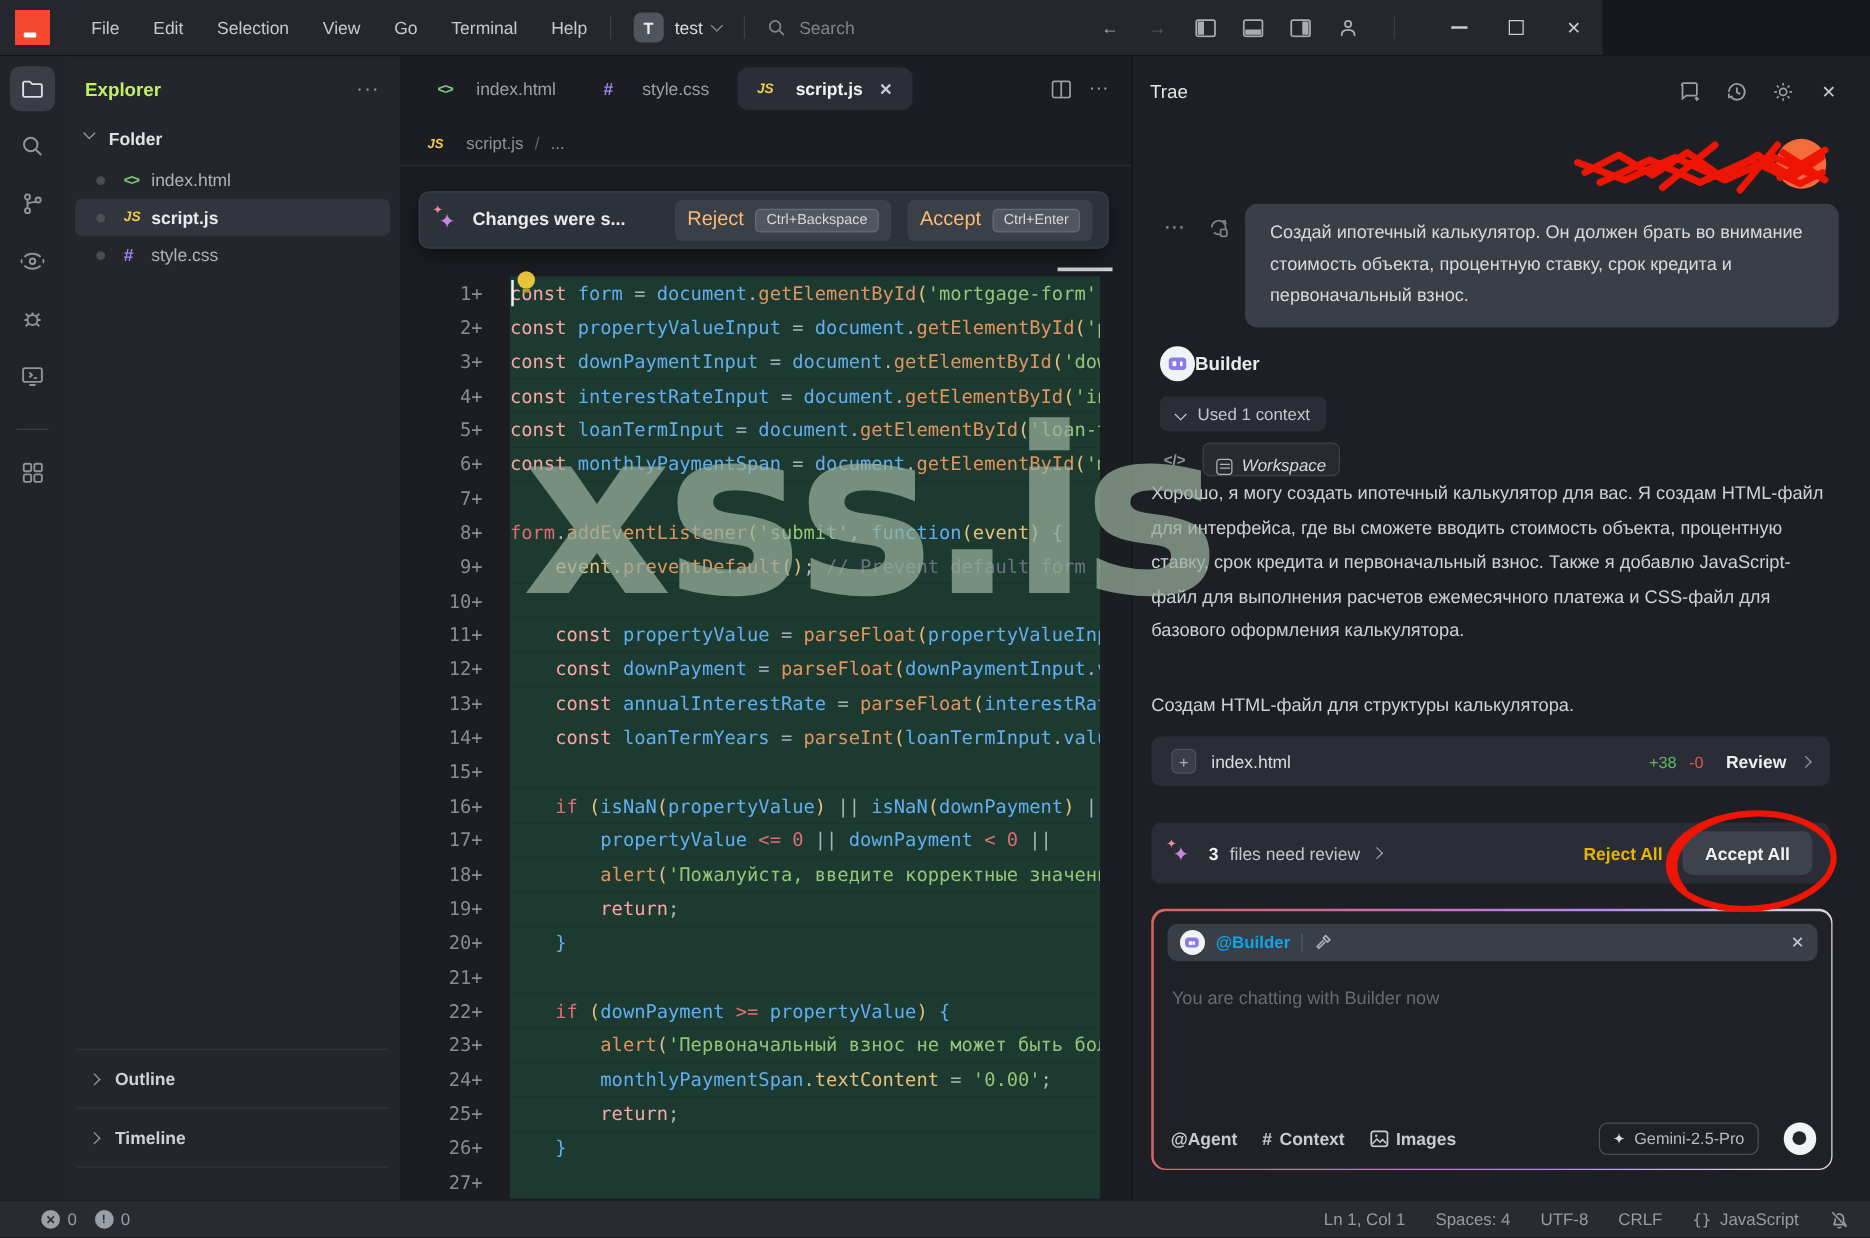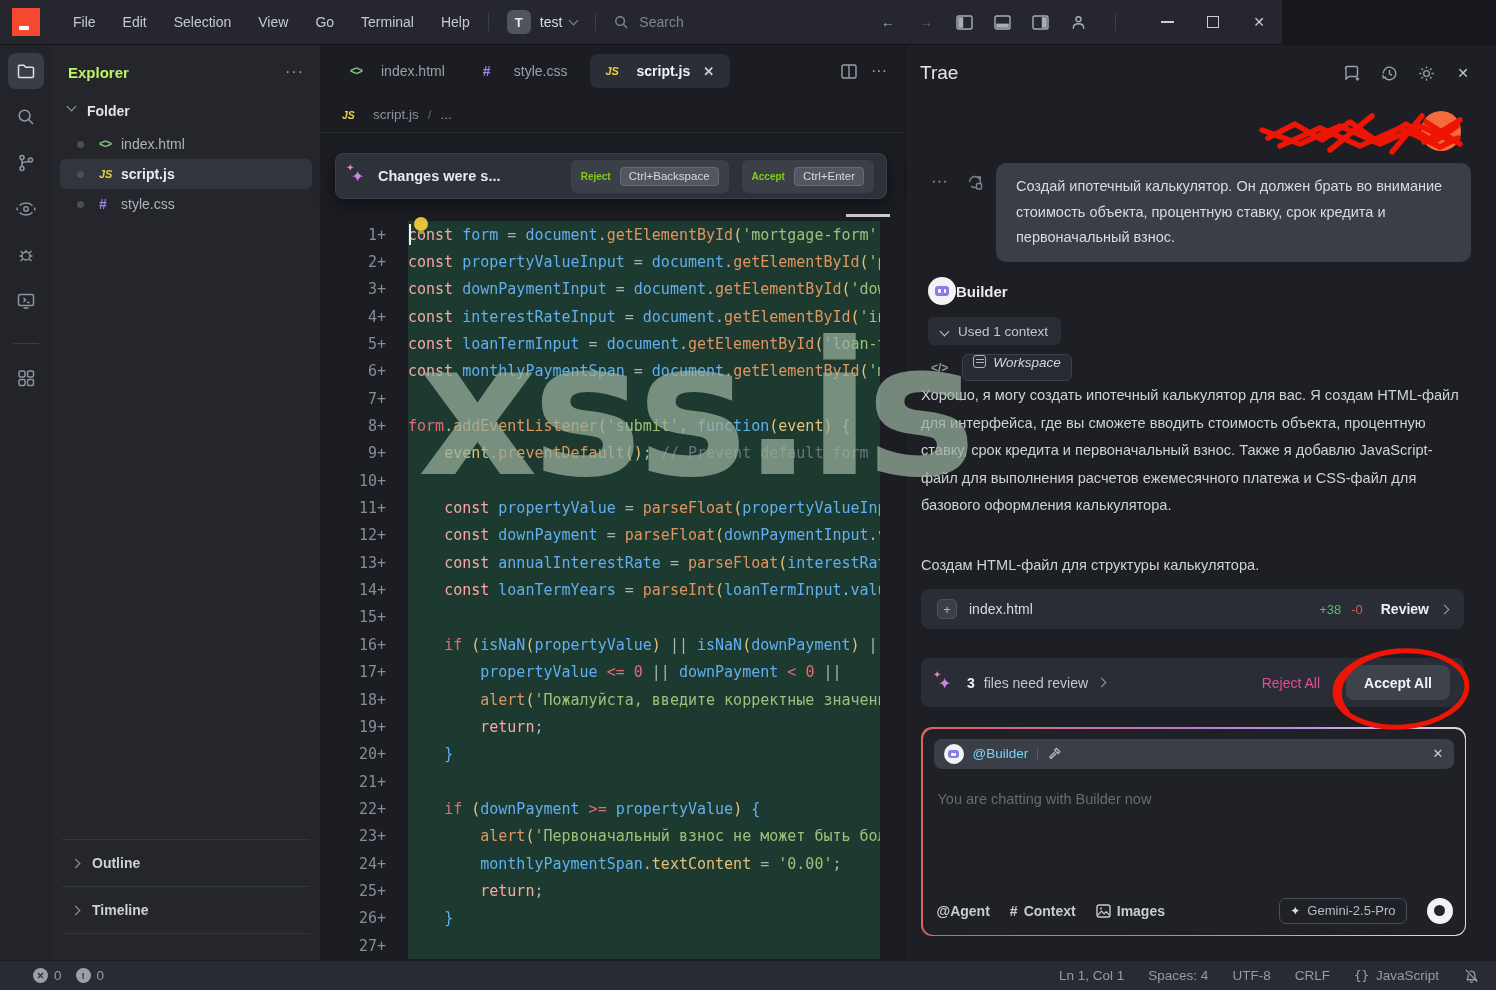--- a/index.html
+++ b/index.html
@@ -58,82 +58,82 @@
 #tab-actions{margin-left:auto;display:flex;align-items:center;gap:14px;padding-right:18px;color:#9aa0a8}
 #breadcrumb{height:36px;display:flex;align-items:center;gap:9px;padding-left:22px;color:#8c919a;font-size:13.5px;border-bottom:1px solid #2a2d33}
 #breadcrumb .ico-js{font-size:10.5px}
 
 #diffbar{position:absolute;left:15px;top:108px;width:552px;height:46px;background:#2d3139;border:1px solid #3a3e47;border-radius:8px;box-shadow:0 6px 18px rgba(0,0,0,.45);display:flex;align-items:center;padding:0 12px;z-index:20}
 .sparkle{position:relative;width:20px;height:20px;flex:none}
 .sparkle .big{position:absolute;left:3px;top:1px;color:#c886e0;font-size:16px}
 .sparkle .small{position:absolute;left:-2px;top:-4px;color:#e88ba6;font-size:10px}
 #diff-msg{font-weight:bold;color:#e8eaee;font-size:14.5px;margin-left:10px}
 .diff-btn{display:flex;align-items:center;height:33px;background:#3b3f48;border-radius:6px;padding:0 10px;margin-left:13px}
-.diff-btn .lbl{font-weight:bold;color:#84cc16;font-size:10px}
+.diff-btn .lbl{font-weight:normal;color:#fdba74;font-size:16px}
 .kbd{background:#51565f;border:1px solid #666c76;border-radius:4px;font-size:11.5px;color:#d5d8dd;padding:2.5px 8px;margin-left:9px}
 #diff-spacer{margin-left:auto}
 
 #codewrap{position:absolute;left:0;top:163px;right:0;bottom:0;overflow:hidden}
 #code-lines{position:absolute;left:0;top:13px;right:0;font-family:"DejaVu Sans Mono",monospace;font-size:15px;white-space:pre}
 .code-row{display:flex;height:27.35px;align-items:center}
 .gutter{width:76px;text-align:right;padding-right:10px;color:#878c95;flex:none}
 .code-content{width:472px;height:100%;background:#1d3a30;overflow:hidden;display:flex;align-items:center;margin-left:12px}
 .tk-k{color:#fca5a5}.tk-v{color:#61afef}.tk-o{color:#abb2bf}.tk-f{color:#e0955f}.tk-s{color:#98c379}
 .tk-r{color:#e06c75}.tk-y{color:#e5c07b}.tk-p{color:#e5c07b}.tk-c{color:#6a7380}.tk-b{color:#61afef}
 #cursor{position:absolute;left:89px;top:16px;width:2px;height:21px;background:#f0f2f5;z-index:5}
 #bulb{position:absolute;left:94px;top:9px;width:14px;height:14px;background:#e8c33c;border-radius:50%;z-index:6}
 #bulb::after{content:"";position:absolute;left:4px;bottom:-3px;width:6px;height:3px;background:#b99a2e;border-radius:1px}
 #scroll-hint{position:absolute;right:15px;top:6px;width:44px;height:3px;background:#cfd2d6}
 
 #watermark{position:absolute;left:418px;top:318px;z-index:40;font-family:"DejaVu Sans",sans-serif;font-size:185px;font-weight:bold;letter-spacing:-5px;line-height:1;color:rgba(152,176,157,0.72);pointer-events:none}
 
 #chat{position:absolute;left:905px;top:45px;width:591px;height:915px;background:#1d1f25;border-left:1px solid #14151a}
 #chat-header{display:flex;align-items:center;height:56px;padding:0 22px 0 14px}
-#chat-title{font-size:19px;color:#e4e6ea}
+#chat-title{font-size:15px;color:#e4e6ea}
 #chat-hicons{margin-left:auto;display:flex;align-items:center;gap:15px;color:#9aa0a8}
 .ch-ico{width:22px;height:22px;display:flex;align-items:center;justify-content:center}
 #user-bubble{position:absolute;left:90px;right:25px;top:118px;background:#3a3e47;border-radius:10px;padding:11px 20px;color:#d8dade;font-size:14.5px;line-height:25.5px}
 #msg-actions{position:absolute;left:25px;top:126px;display:flex;gap:18px;color:#7e838b;align-items:center}
 #builder-row{position:absolute;left:22px;top:232px;display:flex;align-items:center;}
 .bot-avatar{width:28px;height:28px;border-radius:50%;background:#f2f3f5;display:flex;align-items:center;justify-content:center;flex:none}
 .bot-face{width:14px;height:10px;background:#8a7be8;border-radius:3px;position:relative}
 .bot-face::before,.bot-face::after{content:"";position:absolute;top:3px;width:2.5px;height:3.5px;background:#fff;border-radius:1px}
 .bot-face::before{left:3px}.bot-face::after{right:3px}
 #builder-name{font-weight:bold;font-size:15px;color:#e8eaee}
 #context-chip{position:absolute;left:22px;top:272px;height:28px;background:#2a2d35;border-radius:6px;display:flex;align-items:center;gap:10px;padding:0 13px;color:#c2c6cd;font-size:13.5px}
 #ws-row{position:absolute;left:25px;top:309px;display:flex;align-items:center;gap:14px}
 #code-glyph{color:#8f949d;font-size:12px;font-weight:bold}
-#ws-chip{display:flex;align-items:flex-start;gap:7px;height:27px;border:1px solid #3c4048;background:#272a31;border-radius:6px;padding:0 10px;color:#d4d7db;font-size:13.5px;font-style:italic}
+#ws-chip{display:flex;align-items:flex-end;gap:7px;height:27px;border:1px solid #3c4048;background:#272a31;border-radius:6px;padding:0 10px;color:#d4d7db;font-size:13.5px;font-style:italic}
 .srv-ico{width:13px;height:13px;border:1.4px solid #aeb3bb;border-radius:3px;position:relative}
 .srv-ico::before,.srv-ico::after{content:"";position:absolute;left:1.5px;right:1.5px;height:1.4px;background:#aeb3bb}
 .srv-ico::before{top:2.5px}.srv-ico::after{top:6px}
 .chat-para{position:absolute;left:15px;right:27px;color:#ced1d6;font-size:14.6px;line-height:27.5px;overflow-wrap:anywhere}
 #para1{top:337px}
 #para2{top:507px}
 #file-card{position:absolute;left:15px;right:32px;top:544px;height:40px;background:#2a2d35;border-radius:8px;display:flex;align-items:center;padding:0 16px;gap:12px}
 #plusbox{width:20px;height:20px;background:#3a3e47;border:1px solid #4d525c;border-radius:5px;color:#aeb3bb;display:flex;align-items:center;justify-content:center;font-size:13px}
 #fc-name{color:#d8dade}
 #fc-right{margin-left:auto;display:flex;align-items:center;gap:10px}
 #fc-added{color:#5fb868;font-size:13px}
 #fc-removed{color:#e05a4a;font-size:13px}
 #fc-review{color:#eceef1;font-weight:bold;margin-left:8px}
 #fc-chev{color:#9aa0a8;margin-left:2px}
 #review-bar{position:absolute;left:15px;right:32px;top:613px;height:49px;background:#2a2d35;border-radius:8px;display:flex;align-items:center;padding:0 14px}
 #rb-count{font-weight:bold;color:#f0f2f5;margin-left:12px}
 #rb-label{color:#c3c7cd;margin-left:9px}
 #rb-chev{color:#9aa0a8;margin-left:10px}
-#reject-all{margin-left:auto;font-weight:normal;color:#ec4899;margin-right:26px}
+#reject-all{margin-left:auto;font-weight:bold;color:#eab308;margin-right:16px}
 #accept-all{height:35px;background:#3e424b;border-radius:8px;display:flex;align-items:center;padding:0 18px;font-weight:bold;color:#f0f2f5}
 
 #input-border{position:absolute;left:15px;right:30px;top:682px;height:209px;border-radius:11px;padding:1.5px;background:linear-gradient(100deg,#d9625c,#c077d0 45%,#b48ae8 62%,#dcdce0 95%)}
 #input-box{width:100%;height:100%;border-radius:10px;background:#1f2127;position:relative}
 #input-head{position:absolute;left:11px;right:11px;top:10px;height:30px;background:#3a3e47;border-radius:8px;display:flex;align-items:center;padding:0 10px;gap:9px}
 #input-head .bot-avatar{width:20px;height:20px}
 #input-head .bot-face{width:11px;height:8px}
-#agent-mention{font-weight:normal;color:#7dd3fc;font-size:13.5px}
+#agent-mention{font-weight:bold;color:#0ea5e9;font-size:13.5px}
 .head-sep{width:1px;height:14px;background:#565b64}
 #input-close{margin-left:auto;color:#c8ccd2;font-size:13px}
 #input-placeholder{position:absolute;left:15px;top:62px;color:#676b73;font-size:14.5px}
 #input-foot{position:absolute;left:14px;right:12px;bottom:11px;display:flex;align-items:center;gap:20px;color:#c8cbd1;font-weight:bold;font-size:14px}
 .foot-item{display:flex;align-items:center;gap:6px}
 #model-pill{margin-left:auto;height:26px;border:1px solid #4a4e57;border-radius:7px;display:flex;align-items:center;gap:7px;padding:0 10px;color:#b8bcc3;font-weight:normal;font-size:13px}
 #model-pill .star{color:#d8dbe0;font-size:12px}
 #send-btn{width:26px;height:26px;border-radius:50%;background:#f2f3f5;display:flex;align-items:center;justify-content:center}
 #send-btn i{display:block;width:11px;height:11px;border-radius:50%;background:#23252b}
 

